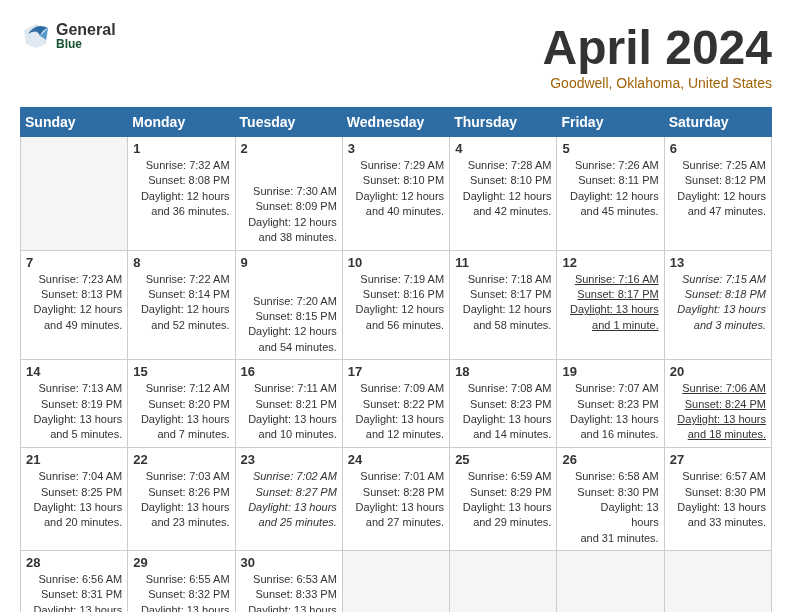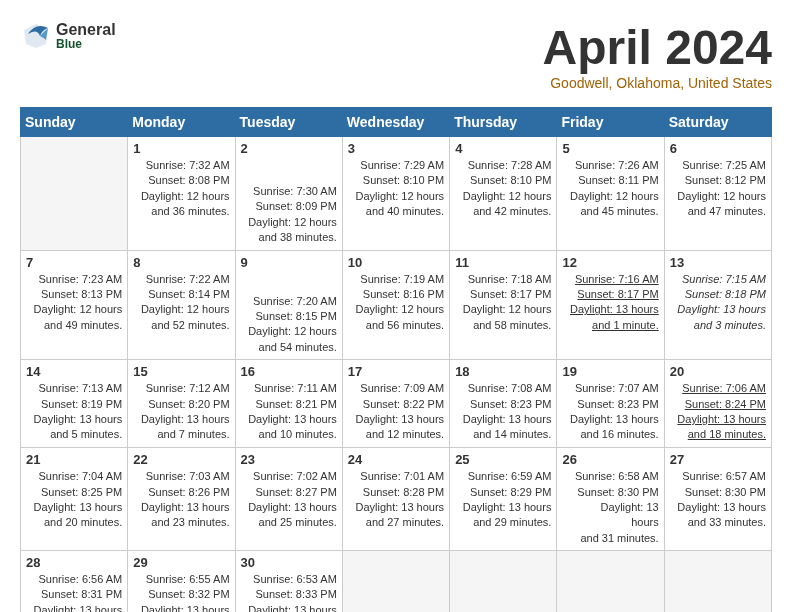--- a/index.html
+++ b/index.html
@@ -270,21 +270,21 @@
         </td>
         <td>
           <span class="day-number">22</span>
           <div class="day-info" style="white-space: pre-line;">Sunrise: 7:03 AM
 Sunset: 8:26 PM
 Daylight: 13 hours
 and 23 minutes.</div>
         </td>
         <td>
           <span class="day-number">23</span>
-          <div class="day-info" style="white-space: pre-line;">Sunrise: 7:02 AM
+          <div class="day-info" style="white-space: pre-line; font-style: italic;">Sunrise: 7:02 AM
 Sunset: 8:27 PM
 Daylight: 13 hours
 and 25 minutes.</div>
         </td>
         <td>
           <span class="day-number">24</span>
           <div class="day-info" style="white-space: pre-line;">Sunrise: 7:01 AM
 Sunset: 8:28 PM
 Daylight: 13 hours
 and 27 minutes.</div>

